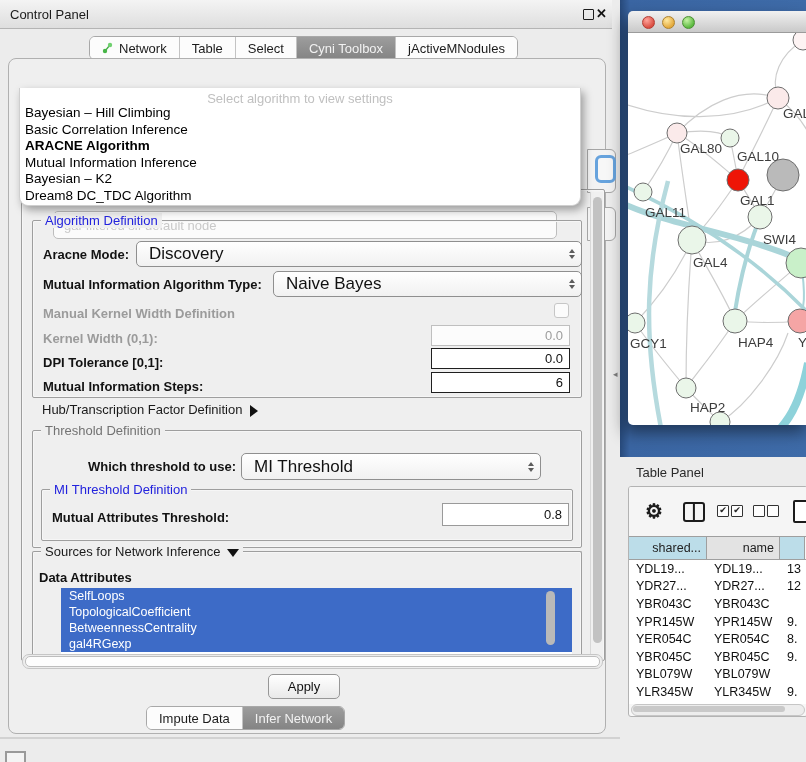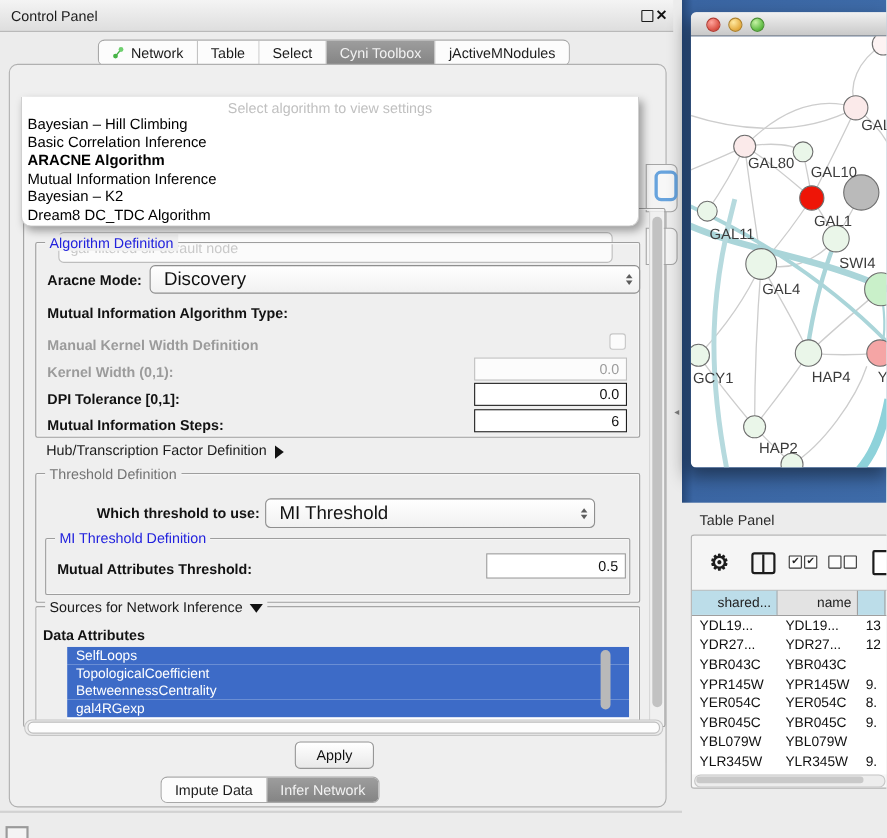--- a/index.html
+++ b/index.html
@@ -148,20 +148,27 @@
         <div class="lbl" style="left:10px;top:26px;">Aracne Mode:</div>
         <div class="combo" style="left:103px;top:20px;width:432px;height:24px;">
           <span>Discovery</span>
           <span class="spin">
               <i class="up"></i>
               <i class="dn"></i>
             </span>
         </div>
 
         <div class="lbl" style="left:10px;top:56px;">Mutual Information Algorithm Type:</div>
+        <div class="combo" style="left:240px;top:50px;width:295px;height:24px;">
+          <span>Naive Bayes</span>
+          <span class="spin">
+              <i class="up"></i>
+              <i class="dn"></i>
+            </span>
+        </div>
 
         <div class="lbl dis" style="left:10px;top:85px;">Manual Kernel Width Definition</div>
         <div class="chk" style="left:521px;top:82px;"></div>
 
         <div class="lbl dis" style="left:10px;top:110px;">Kernel Width (0,1):</div>
         <div class="nfield dis" style="left:398px;top:104px;width:125px;height:19px;">
           <span>0.0</span>
         </div>
 
         <div class="lbl" style="left:10px;top:134px;text-align:right;">DPI Tolerance [0,1]:</div>
@@ -188,21 +195,21 @@
           <span class="spin">
               <i class="up"></i>
               <i class="dn"></i>
             </span>
         </div>
 
         <div class="fs" style="left:8px;top:58px;width:530px;height:50px;">
           <span class="legend" style="color:#2222dd;">MI Threshold Definition</span>
           <div class="lbl" style="left:10px;top:20px;">Mutual Attributes Threshold:</div>
           <div class="nfield soft" style="left:400px;top:13px;width:113px;height:21px;">
-            <span>0.5</span>
+            <span>0.8</span>
           </div>
         </div>
       </div>
 
       <div class="fs" style="left:10px;top:361px;width:548px;height:107px;border-bottom:none;">
         <span class="legend"><span>Sources for Network Inference</span><span class="tri-d"></span></span>
         <div class="lbl" style="left:6px;top:18px;">Data Attributes</div>
         <div class="abs" id="attr-list" style="left:28px;top:36px;width:511px;height:68px;background:#fff;overflow:hidden;">
             <div class="attr-item" style="background: rgb(61, 107, 199);">SelfLoops</div>
             <div class="attr-item" style="background: rgb(61, 107, 199);">TopologicalCoefficient</div>

